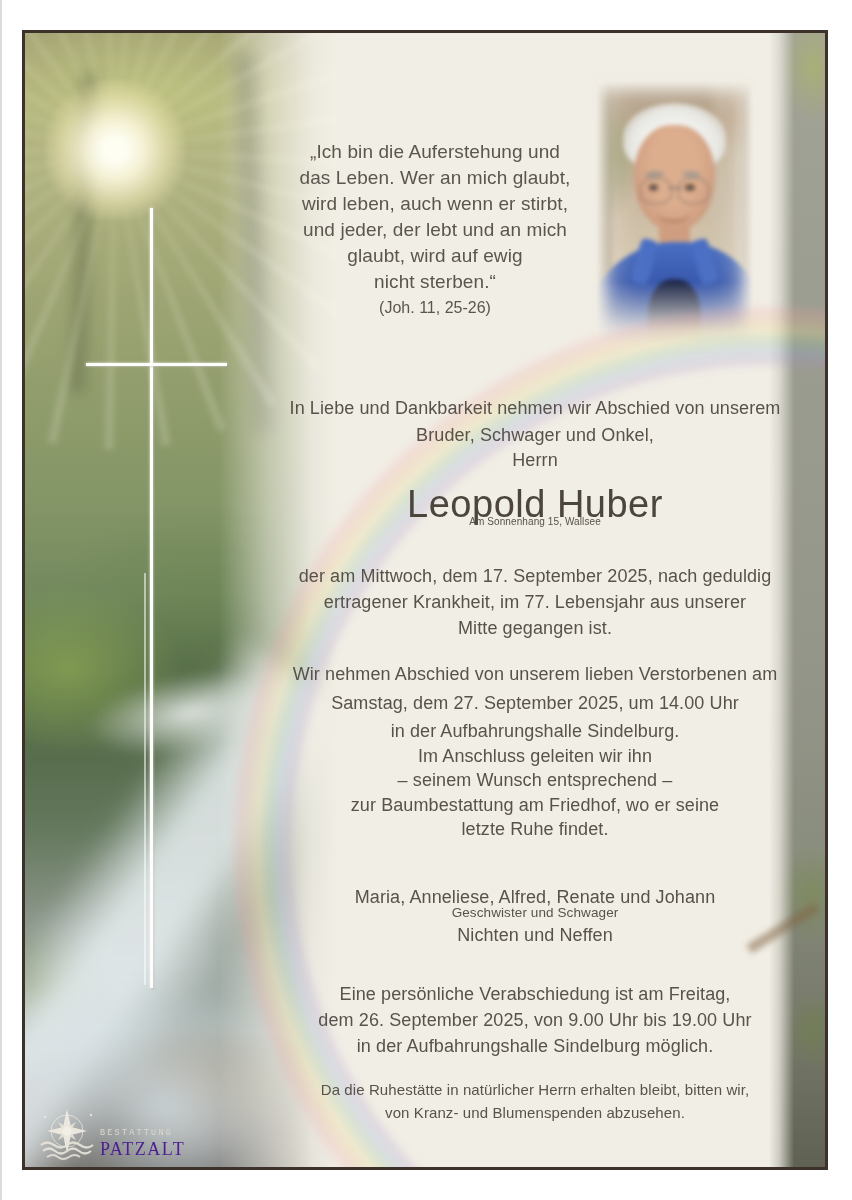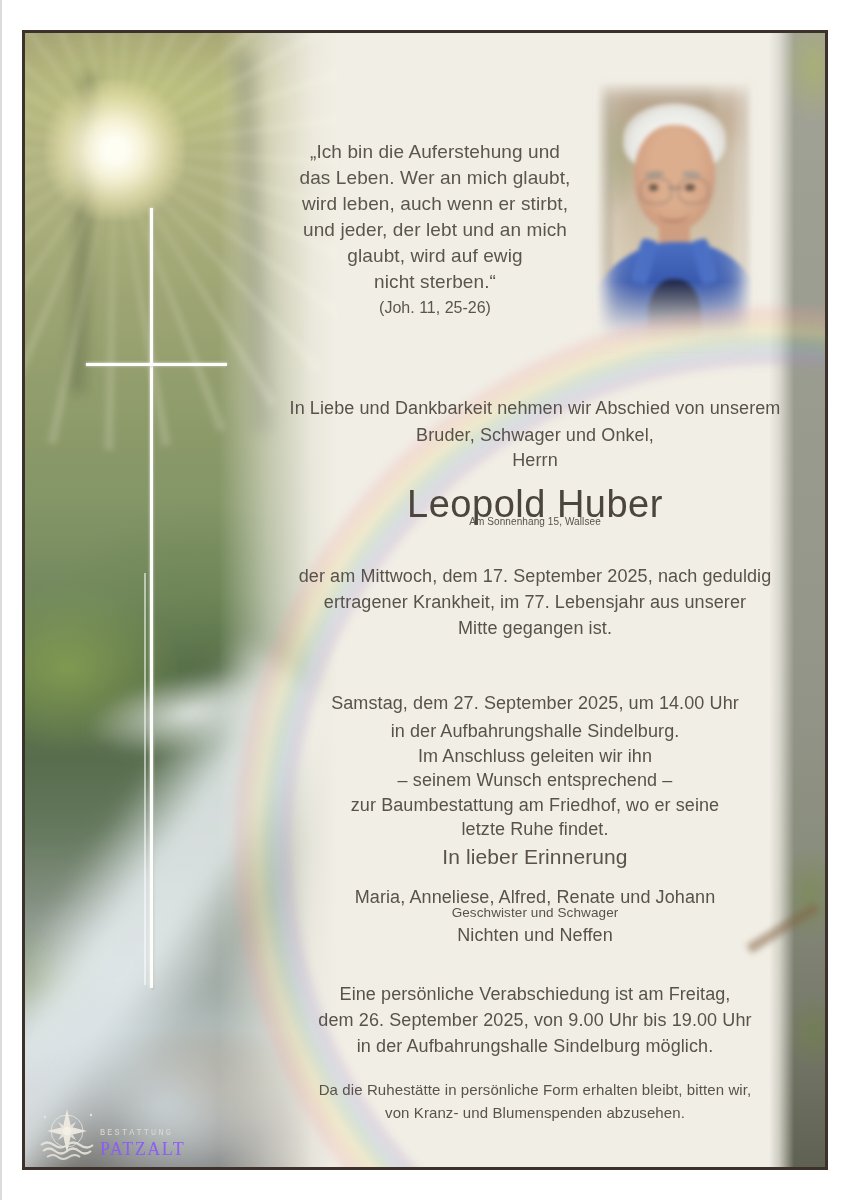--- a/index.html
+++ b/index.html
@@ -140,21 +140,21 @@
   .b-extra{top:889px;}
   .b-visitation{top:948px;line-height:26px;}
   .b-flowers{top:1045px;font-size:15px;line-height:23px;}
 
   
   .logo{position:absolute;left:16px;top:1066px;width:210px;height:66px;z-index:6;}
   .logo-mark{position:absolute;left:-2px;top:8px;}
   .logo-line1{position:absolute;left:59px;top:29px;font-family:Liberation Mono, monospace;
     font-size:8.5px;letter-spacing:2.2px;color:#ded9cf;text-align:right;}
   .logo-line2{position:absolute;left:59px;top:40px;font-family:"Liberation Serif",serif;
-    font-size:18px;letter-spacing:1.5px;color:#8b5cf6;}
+    font-size:18px;letter-spacing:1.5px;color:#4c1d95;}
 </style>
 </head>
 <body>
 
 <div class="sheet">
   <div class="scan-edge"></div>
 
   <div class="frame">
     <div class="content">
 
@@ -213,36 +213,36 @@
 
       <div class="t b-herrn">Herrn</div>
       <div class="t pre b-intro">In Liebe und Dankbarkeit nehmen wir Abschied von unserem
 Bruder, Schwager und Onkel,</div>
       <div class="t b-name">Leopold Huber</div>
       <div class="t b-address">Am Sonnenhang 15, Wallsee</div>
       <div class="t pre b-death">der am Mittwoch, dem 17. September 2025, nach geduldig
 ertragener Krankheit, im 77. Lebensjahr aus unserer
 Mitte gegangen ist.</div>
 
+      <div class="t b-fw-intro">Wir nehmen Abschied von unserem lieben Verstorbenen am</div>
       <div class="t b-fw-date">Samstag, dem 27. September 2025, um 14.00 Uhr</div>
       <div class="t pre b-details">in der Aufbahrungshalle Sindelburg.
 Im Anschluss geleiten wir ihn
 – seinem Wunsch entsprechend –
 zur Baumbestattung am Friedhof, wo er seine
 letzte Ruhe findet.</div>
 
-      <div class="t b-heading">In lieber Erinnerung</div>
       <div class="t b-relation">Geschwister und Schwager</div>
       <div class="t b-names">Maria, Anneliese, Alfred, Renate und Johann</div>
       <div class="t b-extra">Nichten und Neffen</div>
 
       <div class="t pre b-visitation">Eine persönliche Verabschiedung ist am Freitag,
 dem 26. September 2025, von 9.00 Uhr bis 19.00 Uhr
 in der Aufbahrungshalle Sindelburg möglich.</div>
-      <div class="t pre b-flowers">Da die Ruhestätte in persönliche Form erhalten bleibt, bitten wir,
+      <div class="t pre b-flowers">Da die Ruhestätte in natürlicher Herrn erhalten bleibt, bitten wir,
 von Kranz- und Blumenspenden abzusehen.</div>
 
       <div class="logo">
         <svg class="logo-mark" width="64" height="56" viewBox="0 0 64 56" aria-hidden="true">
           <circle cx="28" cy="24" r="16" fill="none" stroke="rgba(240,238,230,.7)" stroke-width="1"></circle>
           <polygon points="28,2 32,20 48,24 32,28 28,46 24,28 8,24 24,20" fill="#eeeae0" opacity="0.95"></polygon>
           <g transform="rotate(45 28 24)">
             <polygon points="28,11 30.5,21.5 41,24 30.5,26.5 28,37 25.5,26.5 15,24 25.5,21.5" fill="#e7e3d8" opacity="0.9"></polygon>
           </g>
           <circle cx="28" cy="24" r="4.5" fill="#f2efe6"></circle>

